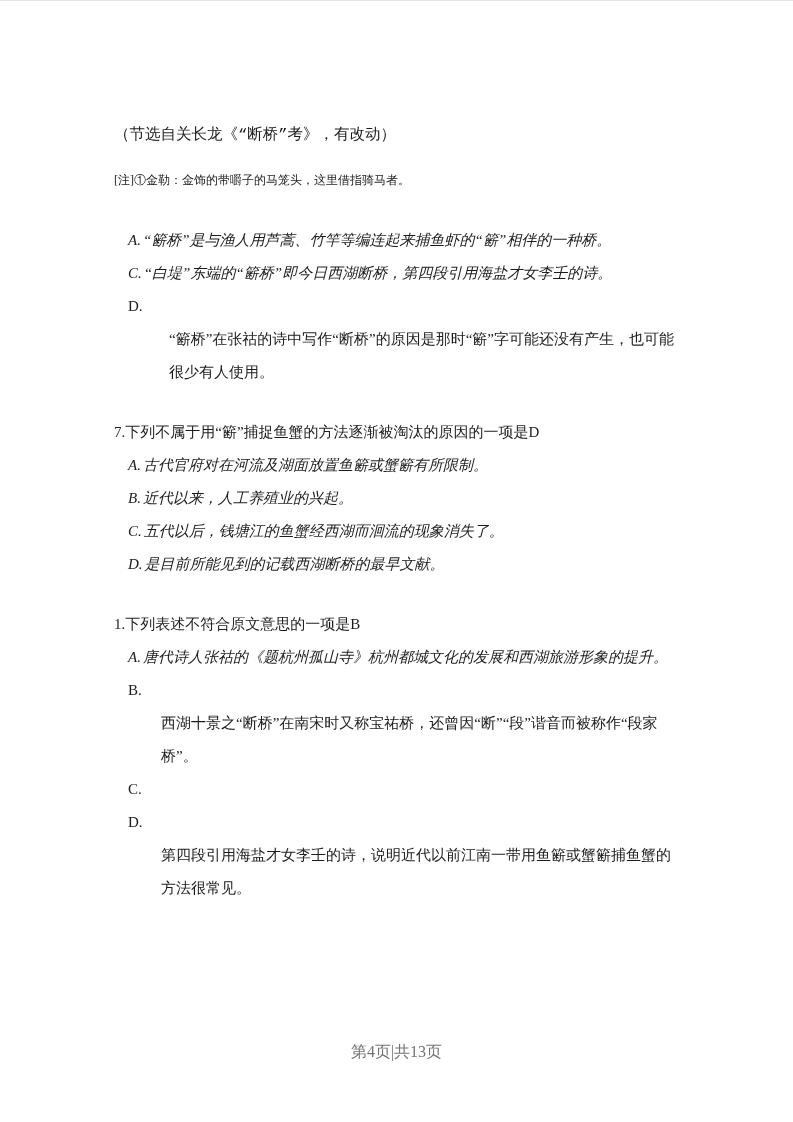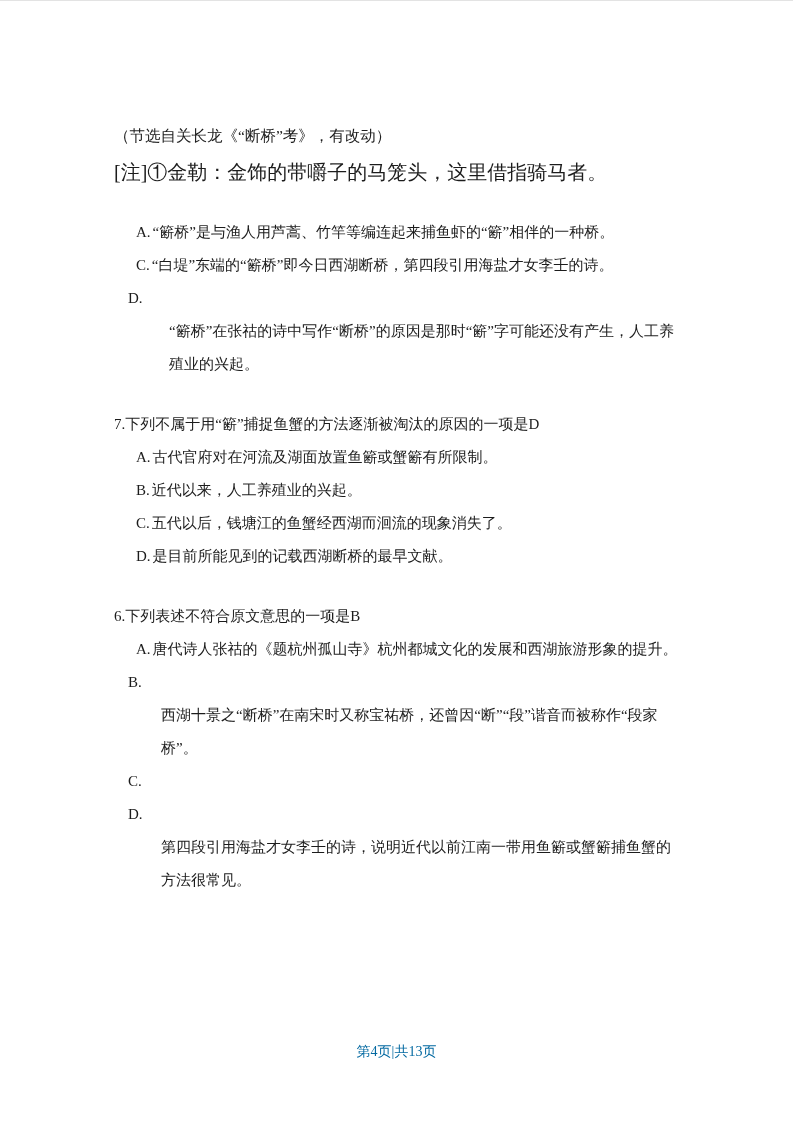--- a/index.html
+++ b/index.html
@@ -16,87 +16,89 @@
     border-top: 1px solid #e3e3e3;
     padding: 118px 110px 0 114px;
     font-family: "Liberation Serif", "DejaVu Serif", serif;
     font-size: 15px;
     line-height: 33px;
     color: #1c1c1c;
     overflow: hidden;
   }
   p { margin: 0; }
   .header-block .annotation {
-    margin-top: 4px;
-    font-size: 20px;
+    margin-top: 12px;
+    font-size: 12px;
   }
   .header-block .source-note {
     font-size: 15.5px;
+    font-family: Liberation Mono, monospace;
   }
   .question {
     margin-top: 27px;
   }
   .stem {
     margin-left: 0;
   }
   .opt {
-    margin-left: 22px;
+    margin-left: 14px;
+    font-style: italic;
   }
   .opt .lbl {
     margin-right: 2px;
   }
   .opt-label-line {
     margin-left: 14px;
   }
   .opt-body {
     margin-left: 55px;
   }
   .opt-body.q8 {
     margin-left: 47px;
   }
   .footer {
     position: absolute;
     left: 0;
     right: 0;
     bottom: 62px;
     text-align: center;
-    font-size: 14px;
+    font-size: 16px;
     line-height: 16px;
-    color: #0369a1;
+    color: #737373;
   }
 </style>
 </head>
 <body>
 
 <div class="page">
 
   <div class="header-block">
     <p class="source-note">（节选自关长龙《“断桥”考》，有改动）</p>
     <p class="annotation">[注]①金勒：金饰的带嚼子的马笼头，这里借指骑马者。</p>
   </div>
 
   <section class="question">
     <p class="opt"><span class="lbl">A.</span><span>“簖桥”是与渔人用芦蒿、竹竿等编连起来捕鱼虾的“簖”相伴的一种桥。</span></p>
     <p class="opt"><span class="lbl">C.</span><span>“白堤”东端的“簖桥”即今日西湖断桥，第四段引用海盐才女李壬的诗。</span></p>
     <div>
       <p class="opt-label-line">D.</p>
-      <p class="opt-body">“簖桥”在张祜的诗中写作“断桥”的原因是那时“簖”字可能还没有产生，人工养殖业的兴起。</p>
+      <p class="opt-body">“簖桥”在张祜的诗中写作“断桥”的原因是那时“簖”字可能还没有产生，也可能很少有人使用。</p>
     </div>
   </section>
 
   <section class="question">
     <p class="stem">7.下列不属于用“簖”捕捉鱼蟹的方法逐渐被淘汰的原因的一项是D</p>
     <p class="opt"><span class="lbl">A.</span><span>古代官府对在河流及湖面放置鱼簖或蟹簖有所限制。</span></p>
     <p class="opt"><span class="lbl">B.</span><span>近代以来，人工养殖业的兴起。</span></p>
     <p class="opt"><span class="lbl">C.</span><span>五代以后，钱塘江的鱼蟹经西湖而洄流的现象消失了。</span></p>
     <p class="opt"><span class="lbl">D.</span><span>是目前所能见到的记载西湖断桥的最早文献。</span></p>
   </section>
 
   <section class="question">
-    <p class="stem">6.下列表述不符合原文意思的一项是B</p>
+    <p class="stem">1.下列表述不符合原文意思的一项是B</p>
     <p class="opt"><span class="lbl">A.</span><span>唐代诗人张祜的《题杭州孤山寺》杭州都城文化的发展和西湖旅游形象的提升。</span></p>
     <div>
       <p class="opt-label-line">B.</p>
       <p class="opt-body q8">西湖十景之“断桥”在南宋时又称宝祐桥，还曾因“断”“段”谐音而被称作“段家桥”。</p>
     </div>
     <div>
       <p class="opt-label-line">C.</p>
     </div>
     <div>
       <p class="opt-label-line">D.</p>

